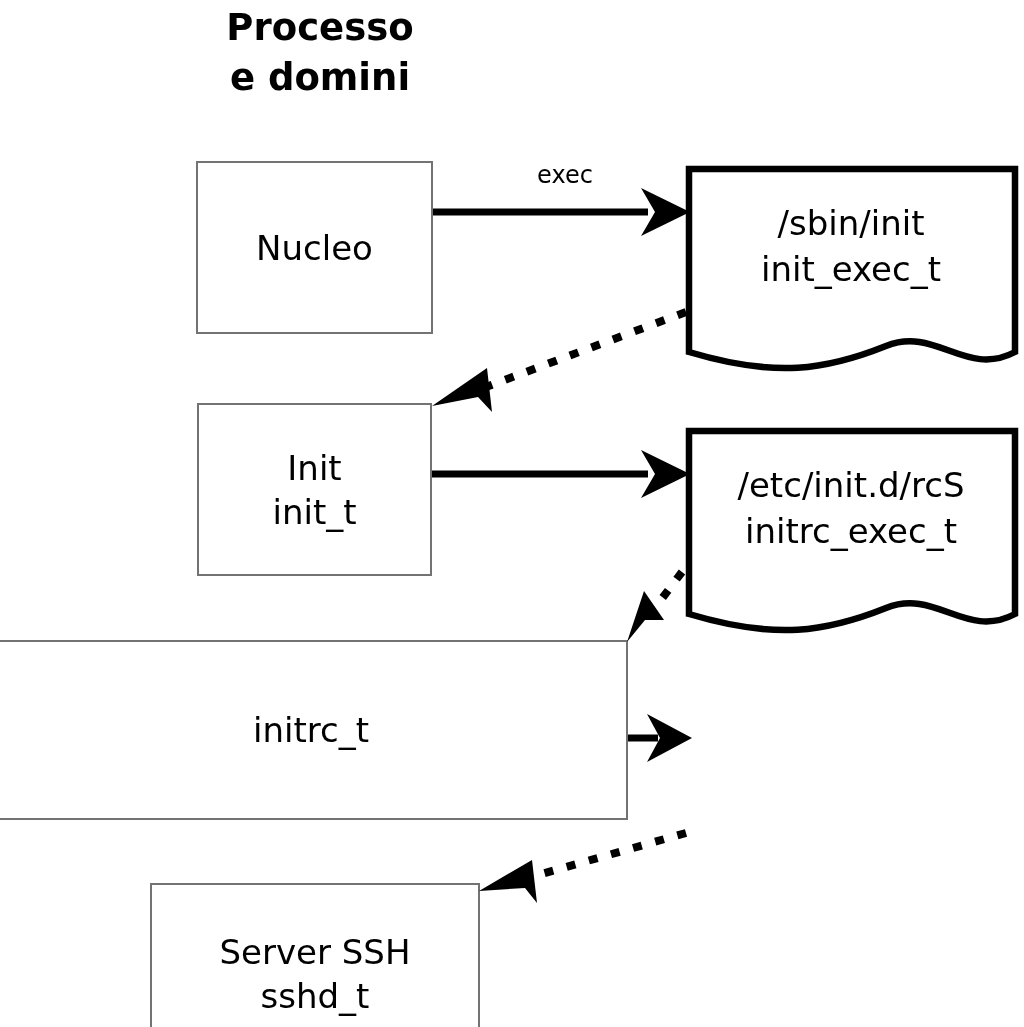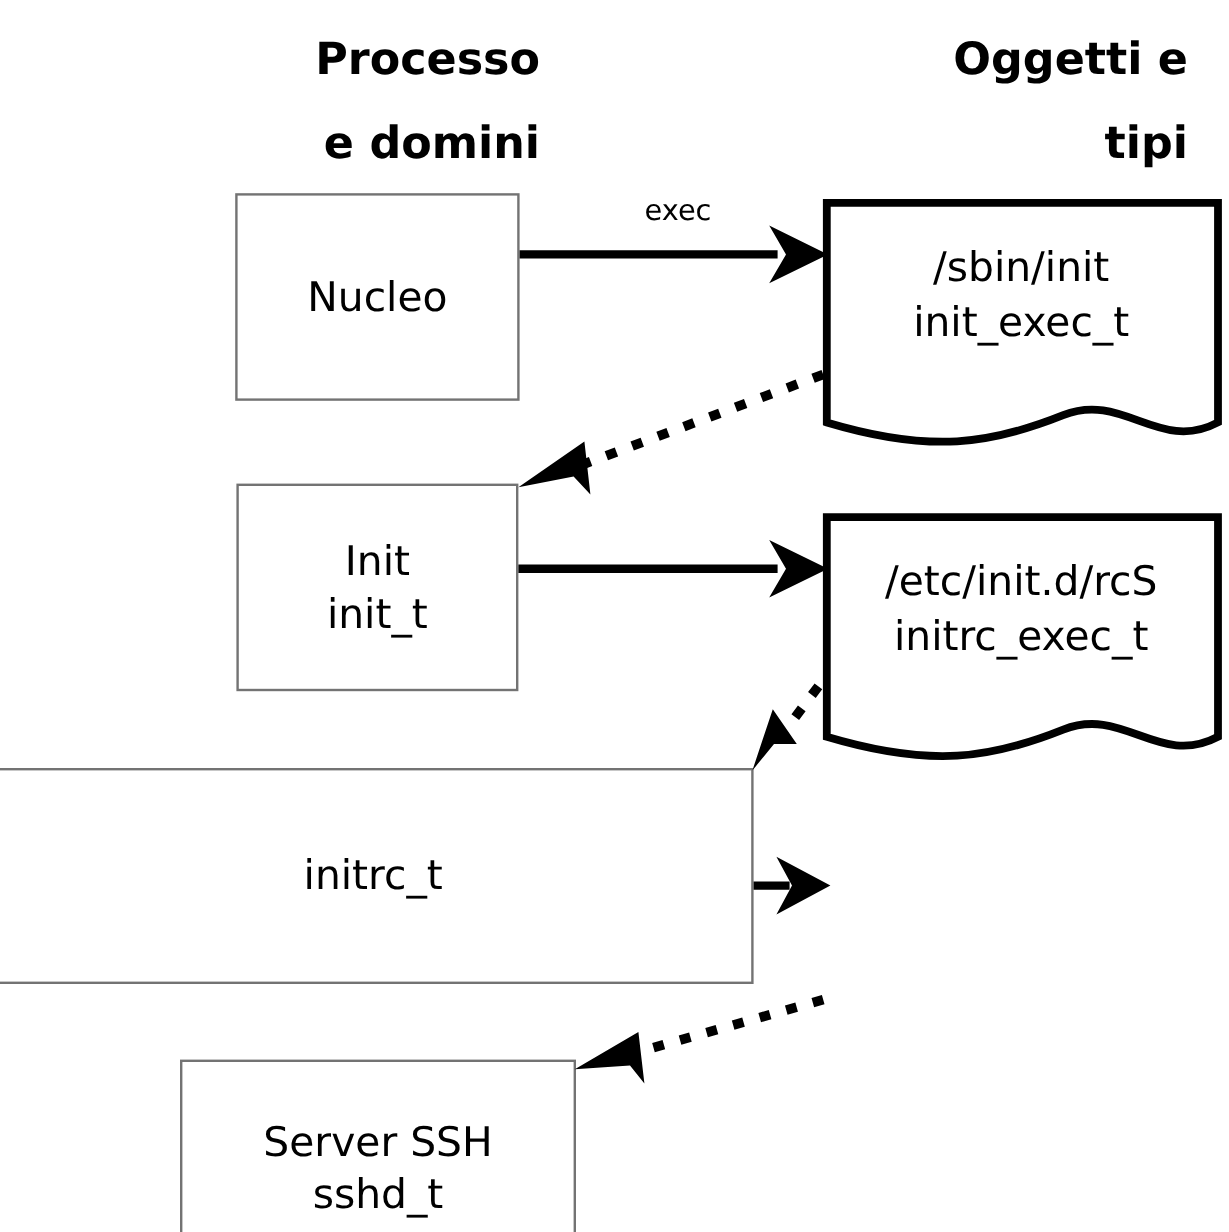--- a/index.html
+++ b/index.html
@@ -17,25 +17,24 @@
   #canvas {
     position: relative;
     width: 1024px;
     height: 1027px;
     background: #ffffff;
   }
   .col-heading {
     position: absolute;
     font-weight: bold;
     font-size: 37px;
-    line-height: 70px;
-    text-align: right;
+    line-height: 50px;
+    text-align: center;
     color: #000000;
     white-space: pre-line;
-    margin-top: 12px;
   }
   #heading-left  { left: 190px; top: 3px;  width: 260px; }
   #heading-right { left: 730px; top: 3px;  width: 260px; }
 
   .proc-box {
     position: absolute;
     box-sizing: border-box;
     border: 2px solid #737373;
     background: #ffffff;
     display: flex;
@@ -82,22 +81,20 @@
   }
 </style>
 </head>
 <body>
 
 <div id="canvas">
 
   <div class="col-heading" id="heading-left">Processo
 e domini</div>
 
-  <div class="col-heading" id="heading-right">Oggetti e
-tipi</div>
 
   <div class="proc-box" style="left:196px; top:126px; width:237px; height:173px;">
     <div class="line">Nucleo</div>
   </div>
 
   <div class="proc-box" style="left:197px; top:368px; width:235px; height:173px;">
     <div class="line">Init</div>
     <div class="line">init_t</div>
   </div>
 

